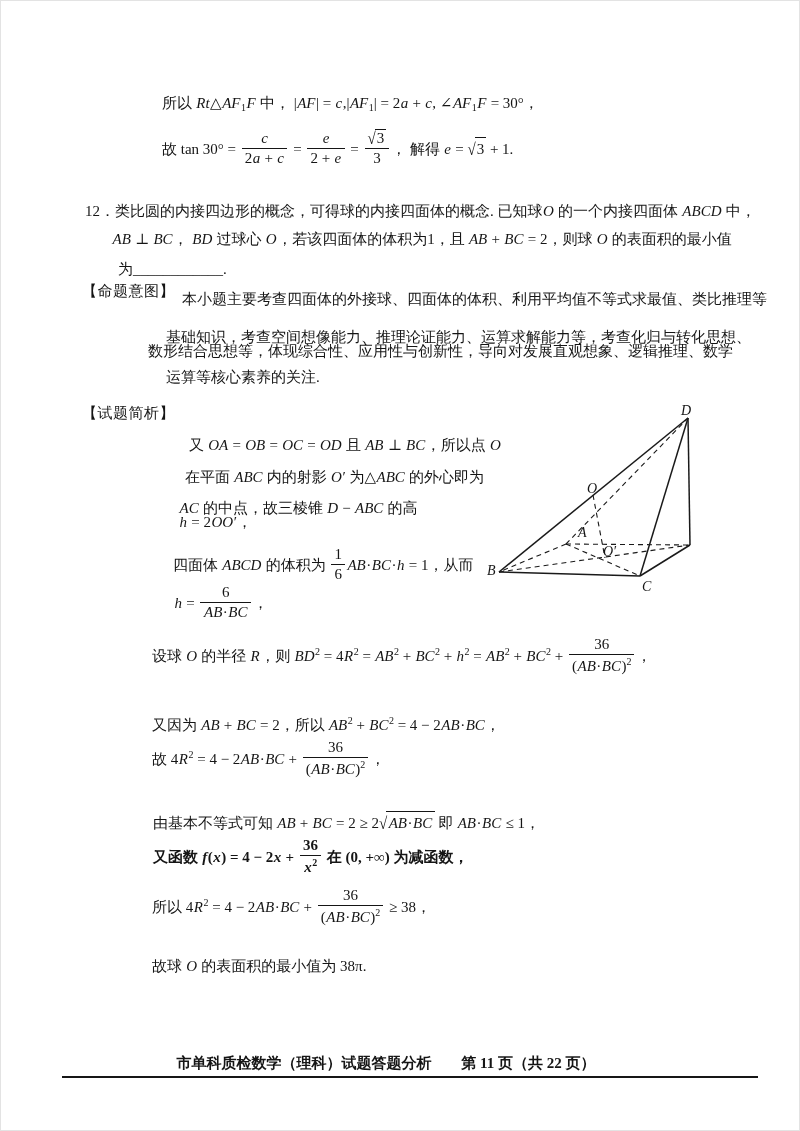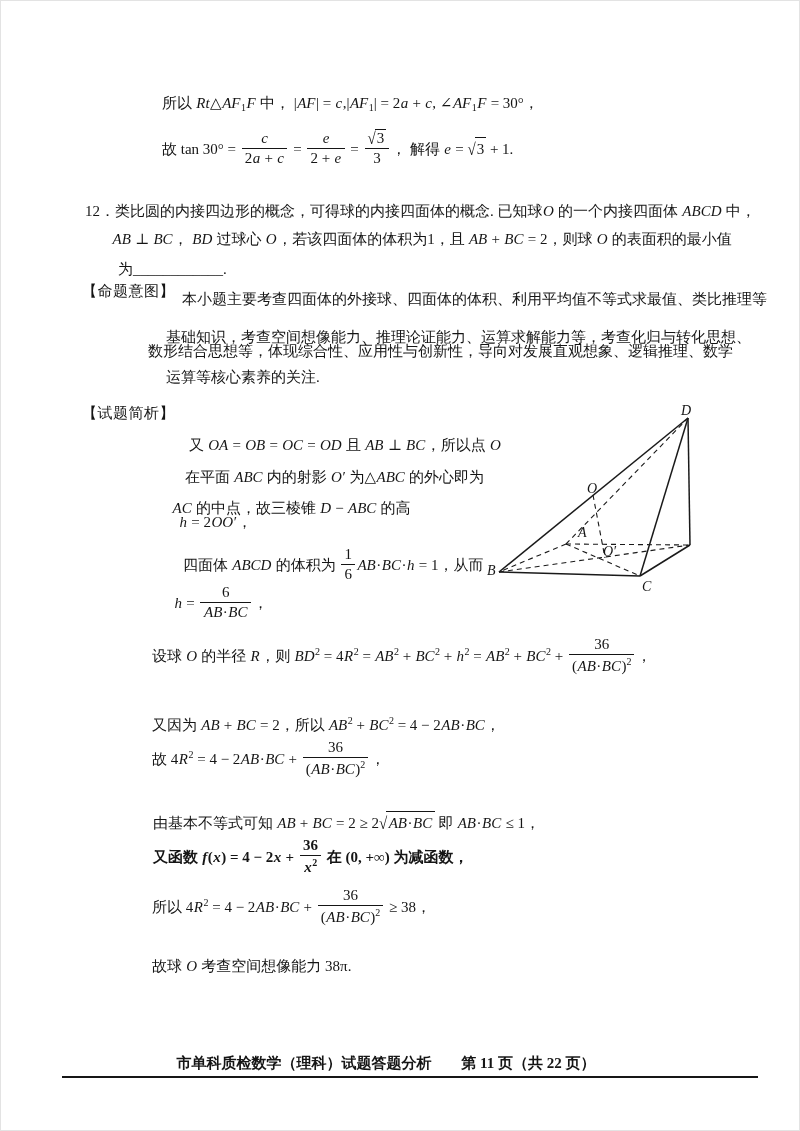--- a/index.html
+++ b/index.html
@@ -28,23 +28,23 @@
   #q16l3{left:118px;top:258px;}
   #mtlabel{left:82px;top:280px;}
   #mt1{left:182px;top:288px;}
   #mt2{left:166px;top:314px;margin-top:12px;}
   #mt3{left:148px;top:340px;}
   #mt4{left:166px;top:366px;}
   #jxlabel{left:82px;top:402px;}
   #jx1{left:182px;top:402px;}
   #jx2{left:189px;top:434px;}
   #jx3{left:185px;top:466px;}
-  #jx4{left:172px;top:497px;}
+  #jx4{left:179px;top:497px;}
   #jx5{left:179px;top:511px;}
-  #jx6{left:183px;top:548px;}
+  #jx6{left:173px;top:548px;}
   #jx7{left:174px;top:586px;}
   #f1{left:152px;top:638px;}
   #f2{left:152px;top:710px;}
   #f3{left:152px;top:741px;}
   #f4{left:153px;top:811px;}
   #f5{left:153px;top:839px;font-weight:bold;}
   #f6{left:152px;top:889px;}
   #f7{left:152px;top:955px;}
   
   #figure{position:absolute;left:487px;top:402px;width:218px;height:198px;}
@@ -82,21 +82,21 @@
   <div class="line" id="jx5"><span class="it">h</span><span class="tx"> = 2</span><span class="it">OO</span><span class="tx">′，</span></div>
   <div class="line" id="jx6"><span class="tx">四面体 </span><span class="it">ABCD</span><span class="tx"> 的体积为 </span><span class="fr"><span class="fr-n"><span class="tx">1</span></span><span class="fr-d"><span class="tx">6</span></span></span><span class="it">AB</span><span class="tx">·</span><span class="it">BC</span><span class="tx">·</span><span class="it">h</span><span class="tx"> = 1，从而</span></div>
   <div class="line" id="jx7"><span class="it">h</span><span class="tx"> = </span><span class="fr"><span class="fr-n"><span class="tx">6</span></span><span class="fr-d"><span class="it">AB</span><span class="tx">·</span><span class="it">BC</span></span></span><span class="tx">，</span></div>
 
   <div class="line" id="f1"><span class="tx">设球 </span><span class="it">O</span><span class="tx"> 的半径 </span><span class="it">R</span><span class="tx">，则 </span><span class="it">BD</span><sup>2</sup><span class="tx"> = 4</span><span class="it">R</span><sup>2</sup><span class="tx"> = </span><span class="it">AB</span><sup>2</sup><span class="tx"> + </span><span class="it">BC</span><sup>2</sup><span class="tx"> + </span><span class="it">h</span><sup>2</sup><span class="tx"> = </span><span class="it">AB</span><sup>2</sup><span class="tx"> + </span><span class="it">BC</span><sup>2</sup><span class="tx"> + </span><span class="fr"><span class="fr-n"><span class="tx">36</span></span><span class="fr-d"><span class="tx">(</span><span class="it">AB</span><span class="tx">·</span><span class="it">BC</span><span class="tx">)</span><sup>2</sup></span></span><span class="tx">，</span></div>
   <div class="line" id="f2"><span class="tx">又因为 </span><span class="it">AB</span><span class="tx"> + </span><span class="it">BC</span><span class="tx"> = 2，所以 </span><span class="it">AB</span><sup>2</sup><span class="tx"> + </span><span class="it">BC</span><sup>2</sup><span class="tx"> = 4 − 2</span><span class="it">AB</span><span class="tx">·</span><span class="it">BC</span><span class="tx">，</span></div>
   <div class="line" id="f3"><span class="tx">故 4</span><span class="it">R</span><sup>2</sup><span class="tx"> = 4 − 2</span><span class="it">AB</span><span class="tx">·</span><span class="it">BC</span><span class="tx"> + </span><span class="fr"><span class="fr-n"><span class="tx">36</span></span><span class="fr-d"><span class="tx">(</span><span class="it">AB</span><span class="tx">·</span><span class="it">BC</span><span class="tx">)</span><sup>2</sup></span></span><span class="tx">，</span></div>
   <div class="line" id="f4"><span class="tx">由基本不等式可知 </span><span class="it">AB</span><span class="tx"> + </span><span class="it">BC</span><span class="tx"> = 2 ≥ 2</span><span class="sq"><span class="sq-g">√</span><span class="sq-r"><span class="it">AB</span><span class="tx">·</span><span class="it">BC</span></span></span><span class="tx"> 即 </span><span class="it">AB</span><span class="tx">·</span><span class="it">BC</span><span class="tx"> ≤ 1，</span></div>
   <div class="line" id="f5"><span class="tx">又函数 </span><span class="it">f</span><span class="tx">(</span><span class="it">x</span><span class="tx">) = 4 − 2</span><span class="it">x</span><span class="tx"> + </span><span class="fr"><span class="fr-n"><span class="tx">36</span></span><span class="fr-d"><span class="it">x</span><sup>2</sup></span></span><span class="tx"> 在 (0, +∞) 为减函数，</span></div>
   <div class="line" id="f6"><span class="tx">所以 4</span><span class="it">R</span><sup>2</sup><span class="tx"> = 4 − 2</span><span class="it">AB</span><span class="tx">·</span><span class="it">BC</span><span class="tx"> + </span><span class="fr"><span class="fr-n"><span class="tx">36</span></span><span class="fr-d"><span class="tx">(</span><span class="it">AB</span><span class="tx">·</span><span class="it">BC</span><span class="tx">)</span><sup>2</sup></span></span><span class="tx"> ≥ 38，</span></div>
-  <div class="line" id="f7"><span class="tx">故球 </span><span class="it">O</span><span class="tx"> 考查空间想像能力 38π.</span></div>
+  <div class="line" id="f7"><span class="tx">故球 </span><span class="it">O</span><span class="tx"> 的表面积的最小值为 38π.</span></div>
 
   <div id="figure">
       <svg width="218" height="198">
         <line x1="12" y1="170" x2="201" y2="16" stroke="#1a1a1a" stroke-width="1.5"></line>
         <line x1="12" y1="170" x2="153" y2="174" stroke="#1a1a1a" stroke-width="1.5"></line>
         <line x1="153" y1="174" x2="201" y2="16" stroke="#1a1a1a" stroke-width="1.5"></line>
         <line x1="201" y1="16" x2="203" y2="143" stroke="#1a1a1a" stroke-width="1.5"></line>
         <line x1="203" y1="143" x2="153" y2="174" stroke="#1a1a1a" stroke-width="1.5"></line>
         <line x1="79" y1="142" x2="201" y2="16" stroke="#1a1a1a" stroke-width="1.1" stroke-dasharray="5,4"></line>
         <line x1="79" y1="142" x2="12" y2="170" stroke="#1a1a1a" stroke-width="1.1" stroke-dasharray="5,4"></line>

